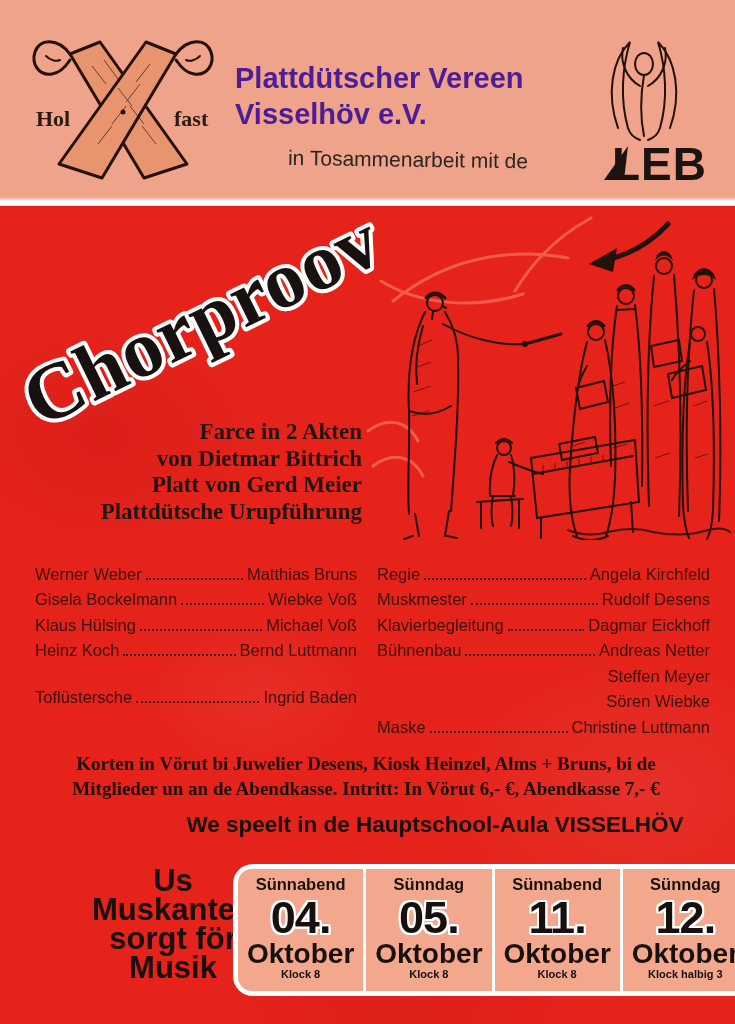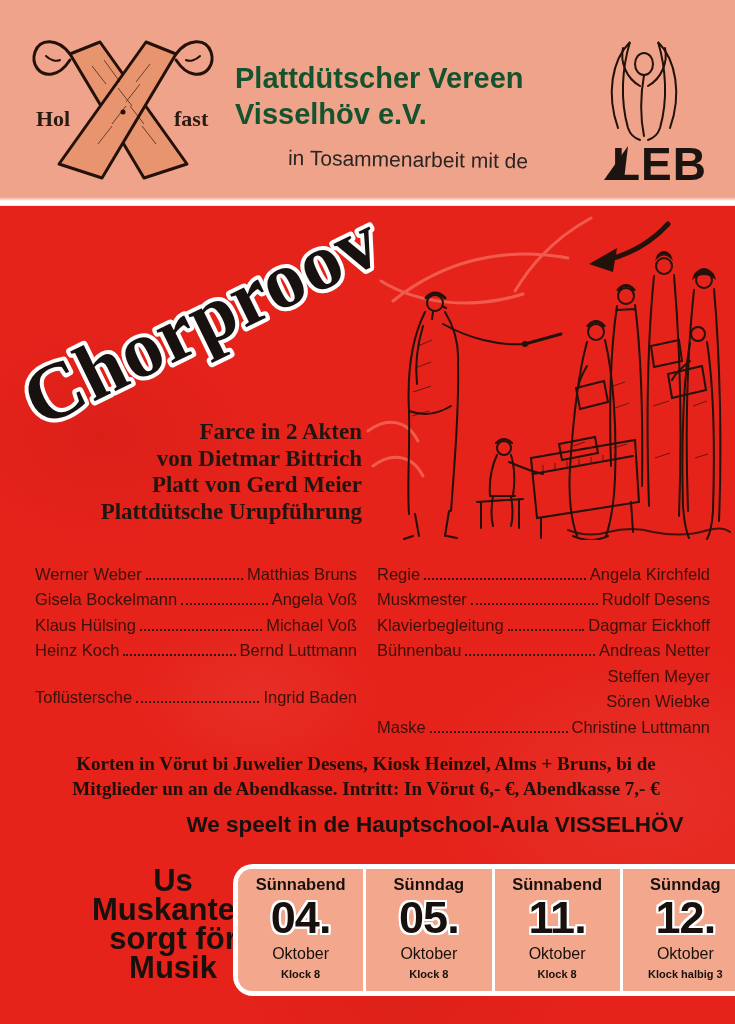--- a/index.html
+++ b/index.html
@@ -17,21 +17,21 @@
     position:absolute;left:0;top:197px;width:735px;height:9px;
     background:linear-gradient(to bottom,#efa38a 0%,#f7cdbb 22%,#ffffff 45%,#ffffff 85%,#e9d6cf 100%);
   }
   .holfast{position:absolute;left:22px;top:26px;width:202px;height:164px;}
   .leb{position:absolute;left:574px;top:28px;width:140px;height:158px;}
   svg text{font-family:"Liberation Sans",sans-serif;}
   .holfast text{font-family:"Liberation Serif",serif;font-weight:bold;font-size:22px;fill:#2a1a12;}
   .leb text{font-weight:bold;font-size:46px;letter-spacing:1px;fill:#1b1410;}
   .club-name{
     position:absolute;left:235px;top:60px;width:330px;
-    font-weight:bold;font-size:29px;line-height:36px;color:#14532d;letter-spacing:0px;
+    font-weight:bold;font-size:29px;line-height:36px;color:#4c1d95;letter-spacing:0px;
   }
   .coop{
     position:absolute;left:288px;top:148px;width:290px;
     font-size:21px;color:#2b2624;transform:rotate(0.8deg);
   }
   
   .body{
     position:absolute;left:0;top:206px;width:735px;height:818px;
     background-color:var(--body-red,#e5231b);
     background-image:
@@ -83,21 +83,21 @@
     flex:1;background:var(--card-bg,#f3a88d);text-align:center;color:#18100c;
     display:flex;flex-direction:column;justify-content:flex-start;padding-top:5px;box-sizing:border-box;
   }
   .date-card:first-child{border-radius:14px 0 0 14px;}
   .date-card:last-child{border-radius:0 14px 14px 0;}
   .date-day{font-weight:bold;font-size:16.5px;line-height:20px;}
   .date-number{
     font-weight:bold;font-size:45px;line-height:48px;letter-spacing:-1px;
     text-shadow:-2px -2px 0 #fff,2px -2px 0 #fff,-2px 2px 0 #fff,2px 2px 0 #fff,0 -2px 0 #fff,0 2px 0 #fff,-2px 0 0 #fff,2px 0 0 #fff;
   }
-  .date-month{font-weight:normal;font-size:16px;line-height:24px;}
+  .date-month{font-weight:bold;font-size:28px;line-height:24px;}
   .date-time{font-weight:bold;font-size:11px;line-height:17px;}
   
   .ink{stroke:#241109;fill:none;stroke-width:2;stroke-linecap:round;}
   .ink-thick{stroke:#241109;fill:none;stroke-width:3;stroke-linecap:round;}
   .ink-fill{fill:#241109;stroke:none;}
   .hatch{stroke:#241109;fill:none;stroke-width:1;opacity:.65;}
   .faint{stroke:#fb8a77;fill:none;stroke-width:3;opacity:.55;stroke-linecap:round;}
 </style>
 </head>
 <body>
@@ -241,21 +241,21 @@
 
     <div class="cast cast-left">
       <div class="cast-row">
           <span>Werner Weber</span>
           <span class="leader"></span>
           <span>Matthias Bruns</span>
         </div>
       <div class="cast-row">
           <span>Gisela Bockelmann</span>
           <span class="leader"></span>
-          <span>Angela Voß</span>
+          <span>Wiebke Voß</span>
         </div>
       <div class="cast-row">
           <span>Klaus Hülsing</span>
           <span class="leader"></span>
           <span>Michael Voß</span>
         </div>
       <div class="cast-row">
           <span>Heinz Koch</span>
           <span class="leader"></span>
           <span>Bernd Luttmann</span>

